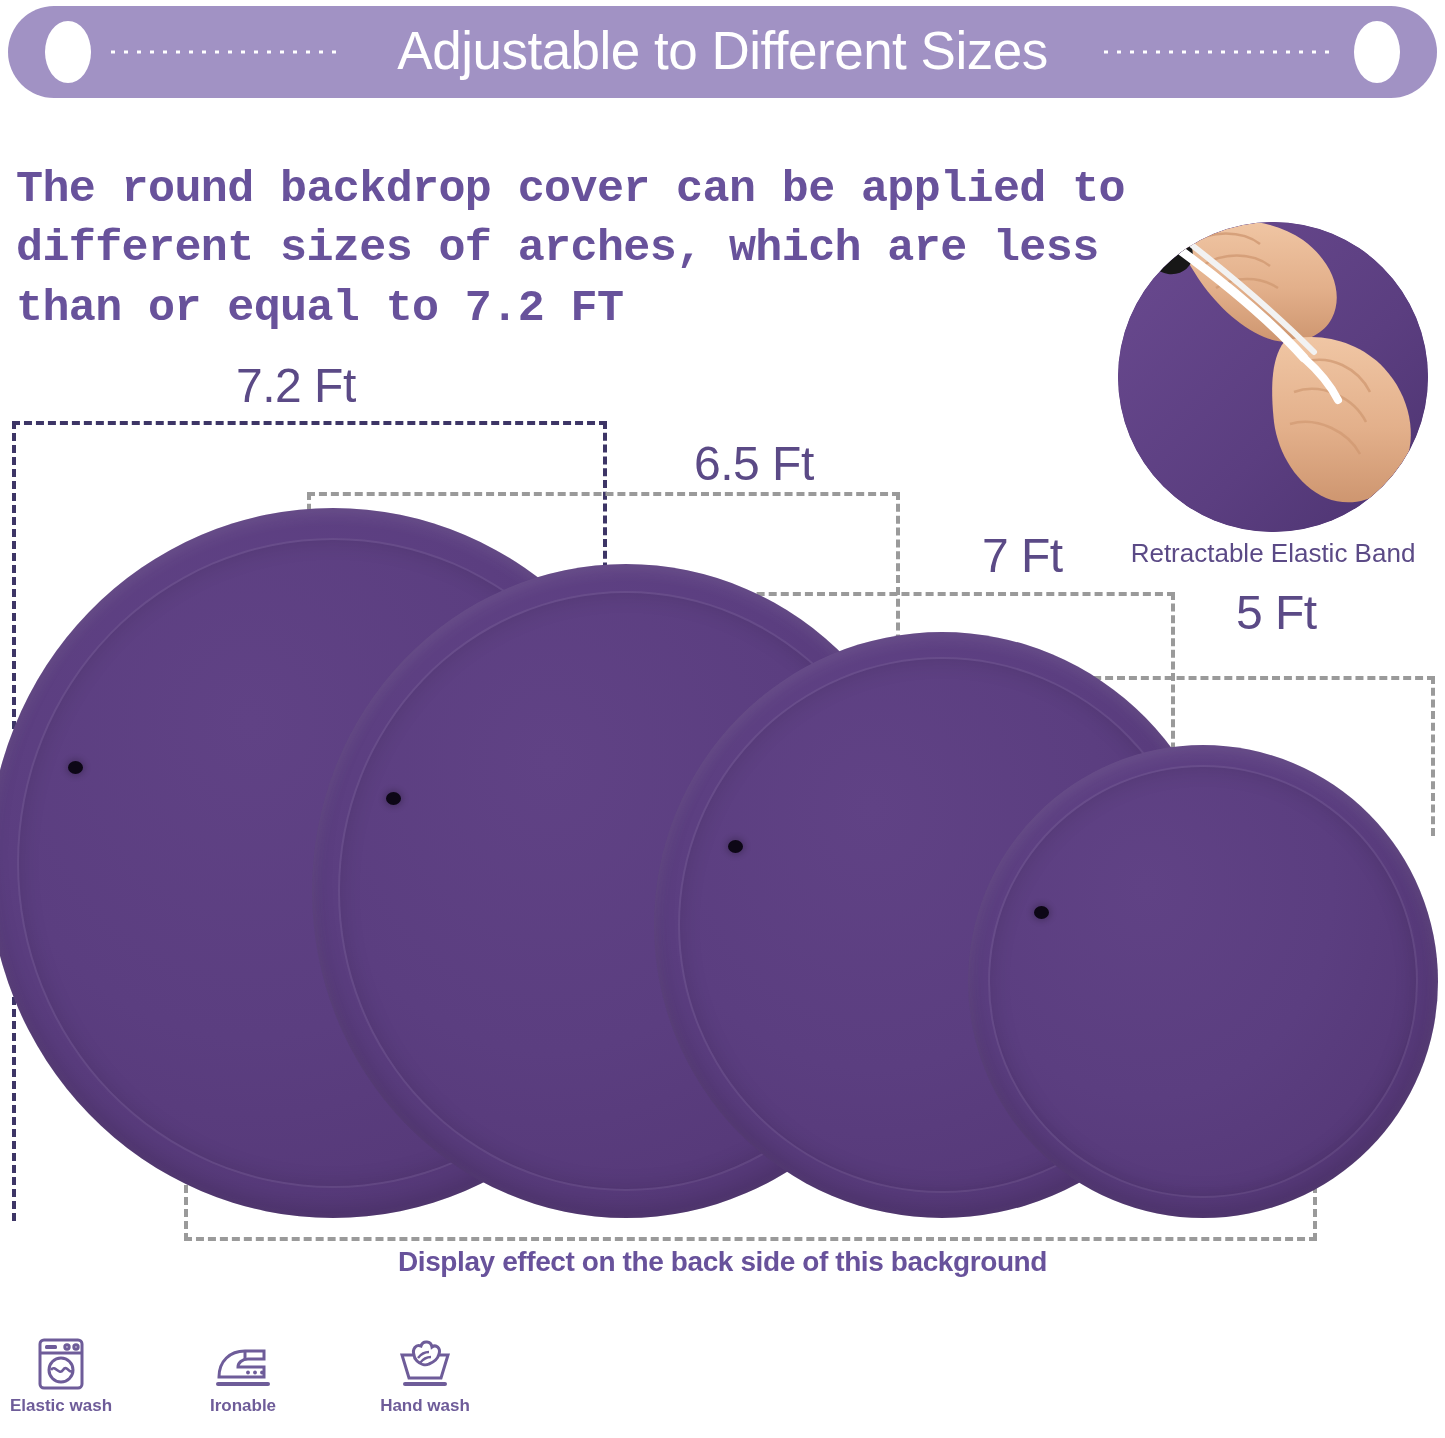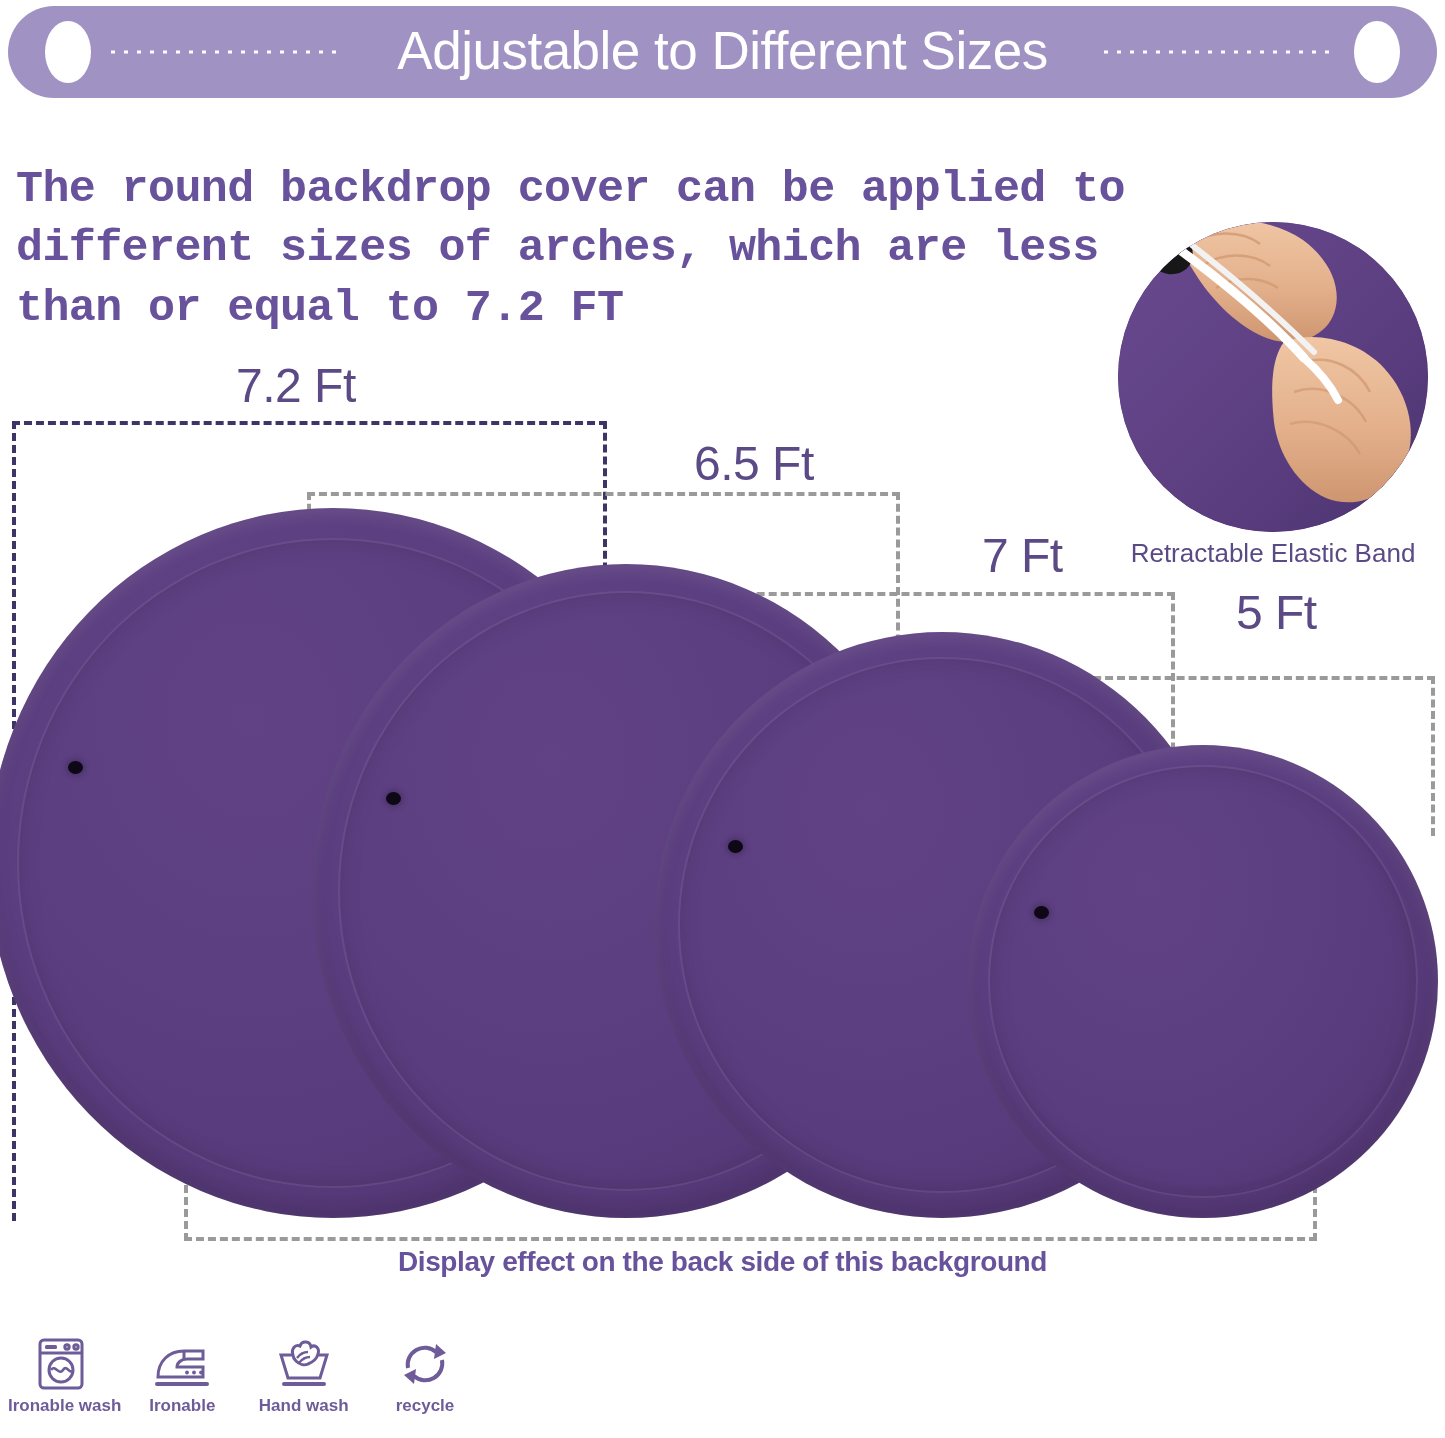--- a/index.html
+++ b/index.html
@@ -324,21 +324,21 @@
       <svg width="50" height="54" viewBox="0 0 50 54" fill="none" stroke="#6E5C99" stroke-width="3">
         <rect x="4" y="3" width="42" height="48" rx="4"></rect>
         <line x1="4" y1="16" x2="46" y2="16"></line>
         <rect x="9" y="8" width="12" height="4" rx="1.5" fill="#6E5C99" stroke="none"></rect>
         <circle cx="31" cy="10" r="2.2" fill="none"></circle>
         <circle cx="40" cy="10" r="2.2" fill="none"></circle>
         <circle cx="25" cy="33" r="12"></circle>
         <path d="M15,33 C19,27 23,39 27,33 C31,27 34,38 35,33" stroke-width="2.6" fill="none"></path>
       </svg>
     </div>
-    <div class="care-label">Ironable wash</div>
+    <div class="care-label">Elastic wash</div>
   </div>
 
   <div class="care-item">
     <div class="care-icon">
       <svg width="58" height="50" viewBox="0 0 58 50" fill="none" stroke="#6E5C99" stroke-width="3">
         <path d="M5,38 C5,22 16,12 31,12 L50,12 L50,20 L34,20 C28,20 24,24 24,28 L50,28 L50,38 Z"></path>
         <path d="M31,12 L31,20"></path>
         <circle cx="34" cy="33.5" r="1.9" fill="#6E5C99" stroke="none"></circle>
         <circle cx="41" cy="33.5" r="1.9" fill="#6E5C99" stroke="none"></circle>
         <circle cx="48" cy="33.5" r="1.9" fill="#6E5C99" stroke="none"></circle>
@@ -355,25 +355,14 @@
         <path d="M18,17 C16,11 20,6 25,8 C27,2 35,3 36,9 C40,6 45,10 43,16 C42,20 38,24 33,26
                  C29,28 24,26 21,23 C19,21 18,19 18,17 Z" fill="#ffffff"></path>
         <path d="M22,20 C25,16 29,14 33,14" stroke-width="2.4"></path>
         <path d="M24,25 C27,21 31,19 35,19" stroke-width="2.4"></path>
         <line x1="9" y1="46" x2="49" y2="46" stroke-width="4" stroke-linecap="round"></line>
       </svg>
     </div>
     <div class="care-label">Hand wash</div>
   </div>
 
-  <div class="care-item">
-    <div class="care-icon">
-      <svg width="54" height="52" viewBox="0 0 54 52" fill="none" stroke="#6E5C99" stroke-width="4">
-        <path d="M10,30 A17,17 0 0 1 38,14" stroke-linecap="butt"></path>
-        <path d="M44,22 A17,17 0 0 1 16,38" stroke-linecap="butt"></path>
-        <polygon points="38,6 48,15 36,21" fill="#6E5C99" stroke="none"></polygon>
-        <polygon points="16,46 6,37 18,31" fill="#6E5C99" stroke="none"></polygon>
-      </svg>
-    </div>
-    <div class="care-label">recycle</div>
-  </div>
 
 </div>
 
 </body></html>

